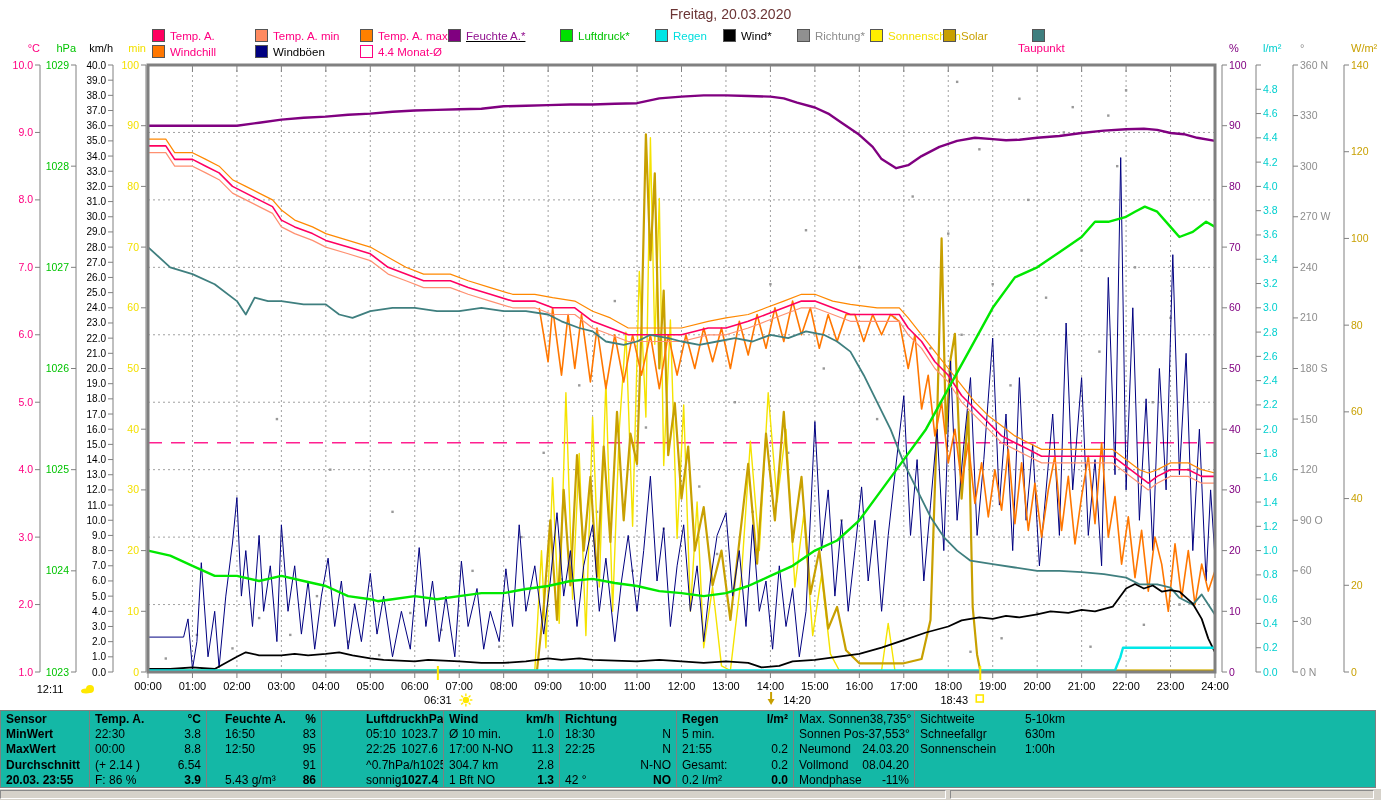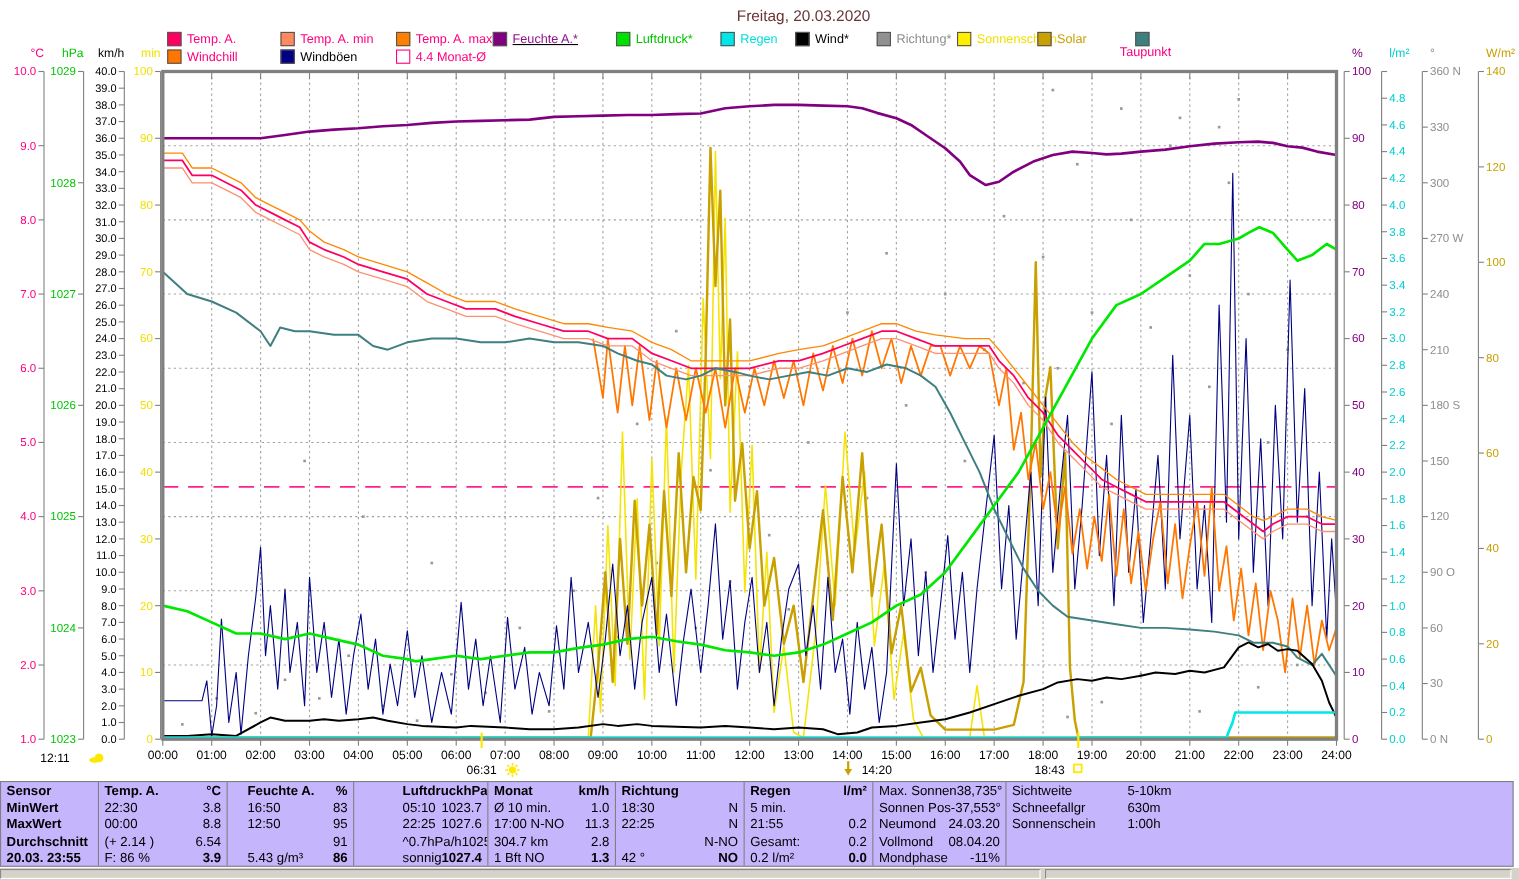--- a/index.html
+++ b/index.html
@@ -3,21 +3,21 @@
 <meta charset="utf-8">
 <style>
   html,body{margin:0;padding:0;background:#fff;}
   #root{position:relative;width:1381px;height:800px;background:#fff;overflow:hidden;
         font-family:"Liberation Sans","DejaVu Sans",sans-serif;}
   #page-title{position:absolute;top:6px;left:0;width:100%;text-align:center;
               font-size:14px;color:#6b3434;padding-left:40px;}
   .leg-item{position:absolute;display:flex;align-items:center;font-size:11.5px;white-space:nowrap;}
   .leg-sw{width:11px;height:11px;margin-right:5px;border:1px solid #555;display:inline-block;flex:none;}
   #chart{position:absolute;left:0;top:0;}
-  #stats{position:absolute;left:0px;top:710px;width:1376px;height:78px;background:#c4b5fd;
+  #stats{position:absolute;left:0px;top:710px;width:1376px;height:78px;background:#14b8a6;
          border:1px solid #808080;box-sizing:border-box;display:flex;font-size:12px;color:#000;}
   .tcol{box-sizing:border-box;border-left:1px solid #808080;padding:1px 5px 0 5px;overflow:hidden;}
   .tcol:first-child{border-left:none;}
   .trow{height:15.2px;line-height:15.2px;display:flex;justify-content:space-between;white-space:nowrap;}
   .b{font-weight:bold;}
   #statusbar{position:absolute;left:0;top:789px;width:1381px;height:11px;background:#d6d2ca;display:flex;}
   .sseg{box-sizing:border-box;height:9px;margin-top:1px;margin-right:4px;
         border:1px solid;border-color:#8a8a8a #ffffff #ffffff #8a8a8a;background:#d6d2ca;}
 </style>
 </head>
@@ -644,21 +644,21 @@
           <span>^0.7hPa/h</span>
           <span>1025.1</span>
         </div>
         <div class="trow">
           <span>sonnig</span>
           <span class="b">1027.4</span>
         </div>
       </div>
       <div class="tcol" style="width: 116px;">
         <div class="trow">
-          <span class="b">Monat</span>
+          <span class="b">Wind</span>
           <span class="b">km/h</span>
         </div>
         <div class="trow">
           <span>Ø 10 min.</span>
           <span>1.0</span>
         </div>
         <div class="trow">
           <span>17:00  N-NO</span>
           <span>11.3</span>
         </div>

